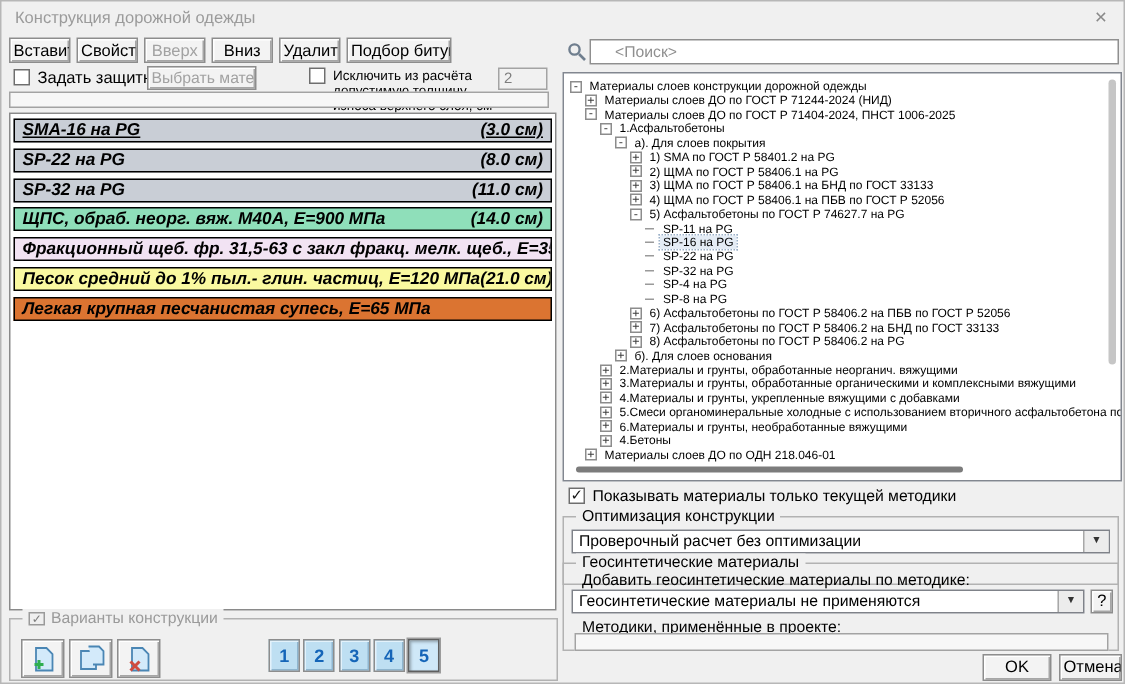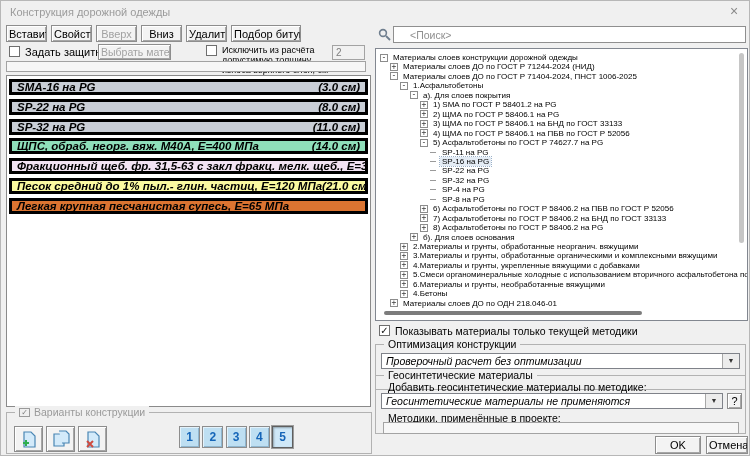--- a/index.html
+++ b/index.html
@@ -16,21 +16,21 @@
   
   .cbrow{display:flex;align-items:flex-start;}
   .cb{width:11px;height:11px;box-sizing:border-box;background:#fff;border:1px solid #6e6e6e;
       font-size:10px;line-height:9px;text-align:center;color:#111;flex:0 0 11px;}
   .cb.gray{border-color:#9a9a9a;color:#7d7d7d;background:#efefef;}
   .cblabel{font-size:11px;margin-left:5px;line-height:12px;}
   
   .field{background:#fafafa;border:1px solid #a3a3a3;box-sizing:border-box;}
   
   #layers-box{left:5px;top:74px;width:363px;height:330px;background:#fff;border:1px solid #8a8a8a;}
-  .layer-row{position:absolute;left:2px;right:2px;height:16px;border:3px solid #000000;box-sizing:border-box;
+  .layer-row{position:absolute;left:2px;right:2px;height:16px;border:1px solid #000000;box-sizing:border-box;
              display:flex;justify-content:space-between;align-items:center;padding:0 5px;
              font-size:11.5px;font-weight:bold;font-style:italic;color:#000;white-space:nowrap;overflow:hidden;}
   .layer-row.ul span{text-decoration:underline;}
   .layer-row span{pointer-events:none;}
   
   .group{border:1px solid #b2b2b2;box-sizing:border-box;}
   .grouplabel{position:absolute;top:-7px;left:8px;background:#f0f0f0;padding:0 4px;font-size:10.5px;color:#000;line-height:13px;}
   .grouplabel.gray{color:#9a9a9a;display:flex;align-items:center;}
   .vicon{width:29px;height:26px;background:#f3f3f3;border:1px solid #8d8d8d;box-shadow:inset 1px 1px 0 #fff,inset -1px -1px 0 #a6a6a6;
          display:flex;align-items:center;justify-content:center;box-sizing:border-box;}
@@ -45,21 +45,21 @@
   #tree-box{left:374px;top:47px;width:371px;height:271px;background:#fff;border:1px solid #828790;overflow:hidden;}
   .tree-row{position:absolute;display:flex;align-items:center;height:9px;font-size:8px;white-space:nowrap;color:#000;}
   .tg{width:8px;height:8px;box-sizing:border-box;border:1px solid #8c8c8c;background:#fff;flex:0 0 8px;
       font-size:8px;line-height:6px;text-align:center;color:#3c3c3c;margin-right:3px;font-family:"DejaVu Sans Mono",monospace;}
   .tleaf{width:6px;height:0;border-top:1px solid #9a9a9a;flex:0 0 6px;margin-right:4px;}
   .tlabel{padding:0 2px;}
   .tlabel.selected{background:#e4ecf5;outline:1px dotted #9ab0c8;}
   .vscroll{position:absolute;right:3px;top:4px;width:5px;height:190px;background:#c6c6c6;border-radius:3px;}
   .hscroll{position:absolute;left:8px;bottom:5px;width:258px;height:4px;background:#7c7c7c;border-radius:2px;}
   
-  .dd{display:flex;background:#fff;border:1px solid #7f8289;box-sizing:border-box;height:16px;font-style:italic;}
+  .dd{display:flex;background:#fff;border:1px solid #7f8289;box-sizing:border-box;height:16px;}
   .dd .txt{flex:1;font-size:10.5px;padding:1px 4px;white-space:nowrap;overflow:hidden;}
   .dd .arrowbox{width:16px;background:#ececec;border-left:1px solid #a8a8a8;text-align:center;font-size:7px;line-height:14px;color:#333;}
   .smalllabel{font-size:10.5px;color:#000;}
   
   .fbtn{height:18px;line-height:16px;font-size:11px;}
 </style>
 </head>
 <body>
 
 <div id="win">
@@ -94,21 +94,21 @@
       </div>
       <div class="layer-row" style="top: 22.8px; background: rgb(201, 206, 214);">
         <span>SP-22 на PG</span>
         <span>(8.0 см)</span>
       </div>
       <div class="layer-row" style="top: 42.6px; background: rgb(201, 206, 214);">
         <span>SP-32 на PG</span>
         <span>(11.0 см)</span>
       </div>
       <div class="layer-row" style="top: 62.4px; background: rgb(143, 223, 186);">
-        <span>ЩПС, обраб. неорг. вяж. М40А, Е=400 МПа</span>
+        <span>ЩПС, обраб. неорг. вяж. М40А, Е=900 МПа</span>
         <span>(14.0 см)</span>
       </div>
       <div class="layer-row" style="top: 82.2px; background: rgb(242, 227, 243);">
         <span>Фракционный щеб. фр. 31,5-63 с закл фракц. мелк. щеб., Е=350</span>
       </div>
       <div class="layer-row" style="top: 102px; background: rgb(250, 249, 160);">
         <span>Песок средний до 1% пыл.- глин. частиц, Е=120 МПа</span>
         <span>(21.0 см)</span>
       </div>
       <div class="layer-row" style="top: 121.8px; background: rgb(219, 116, 49);">

